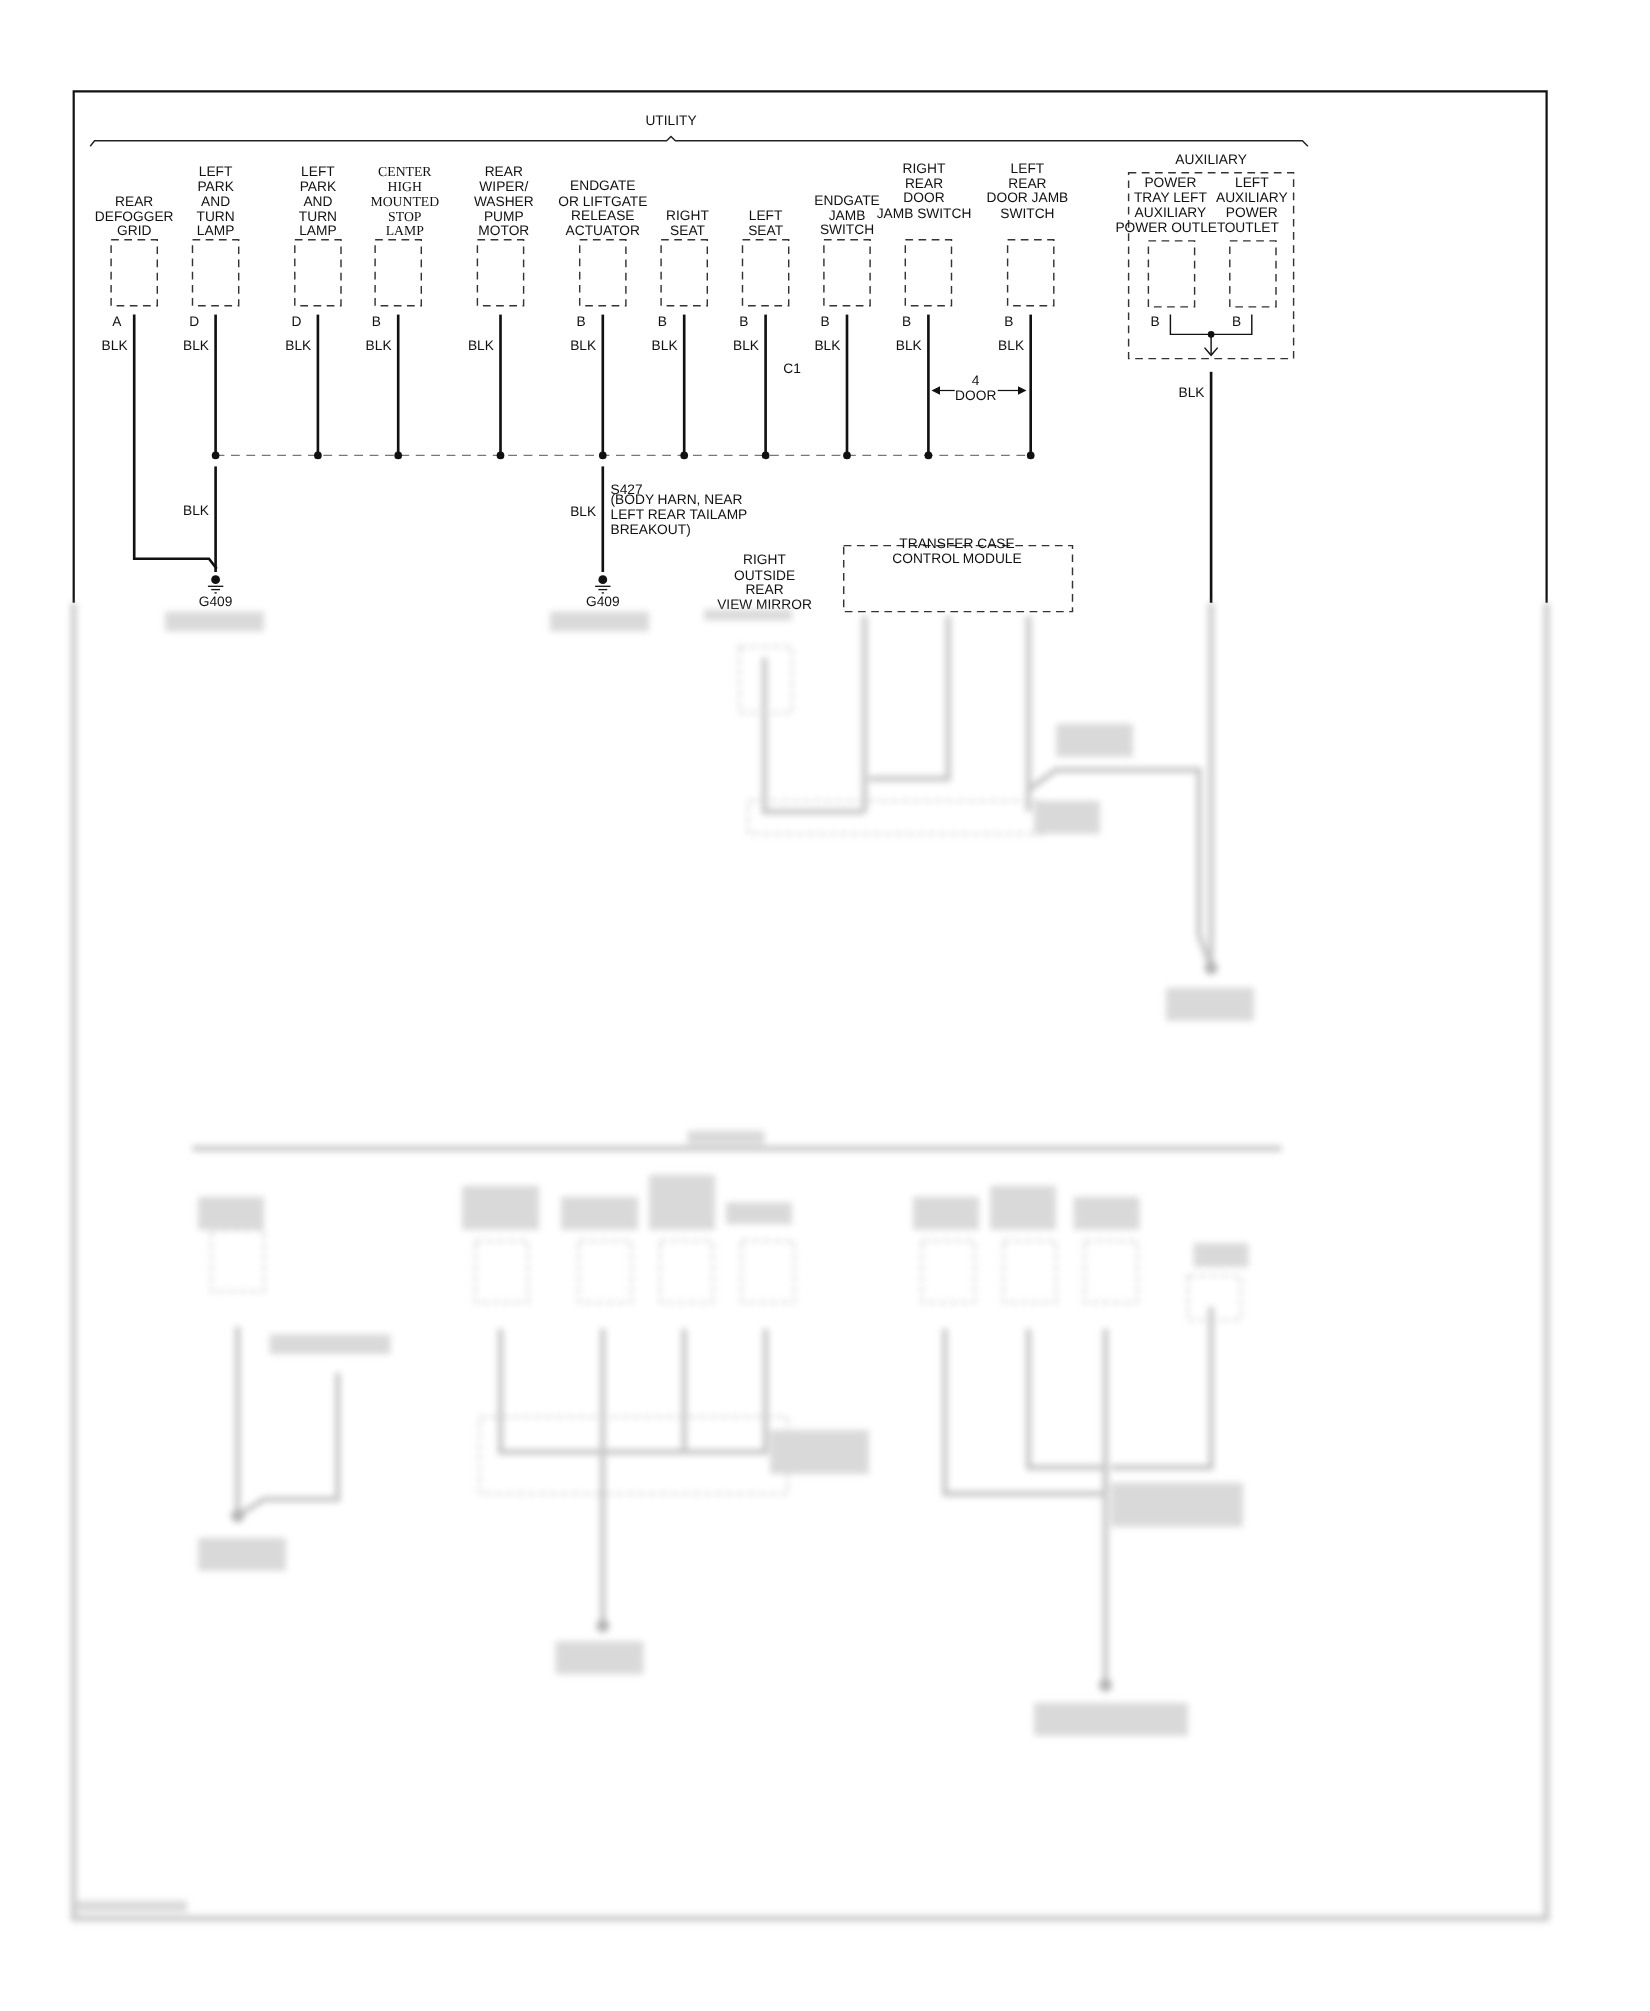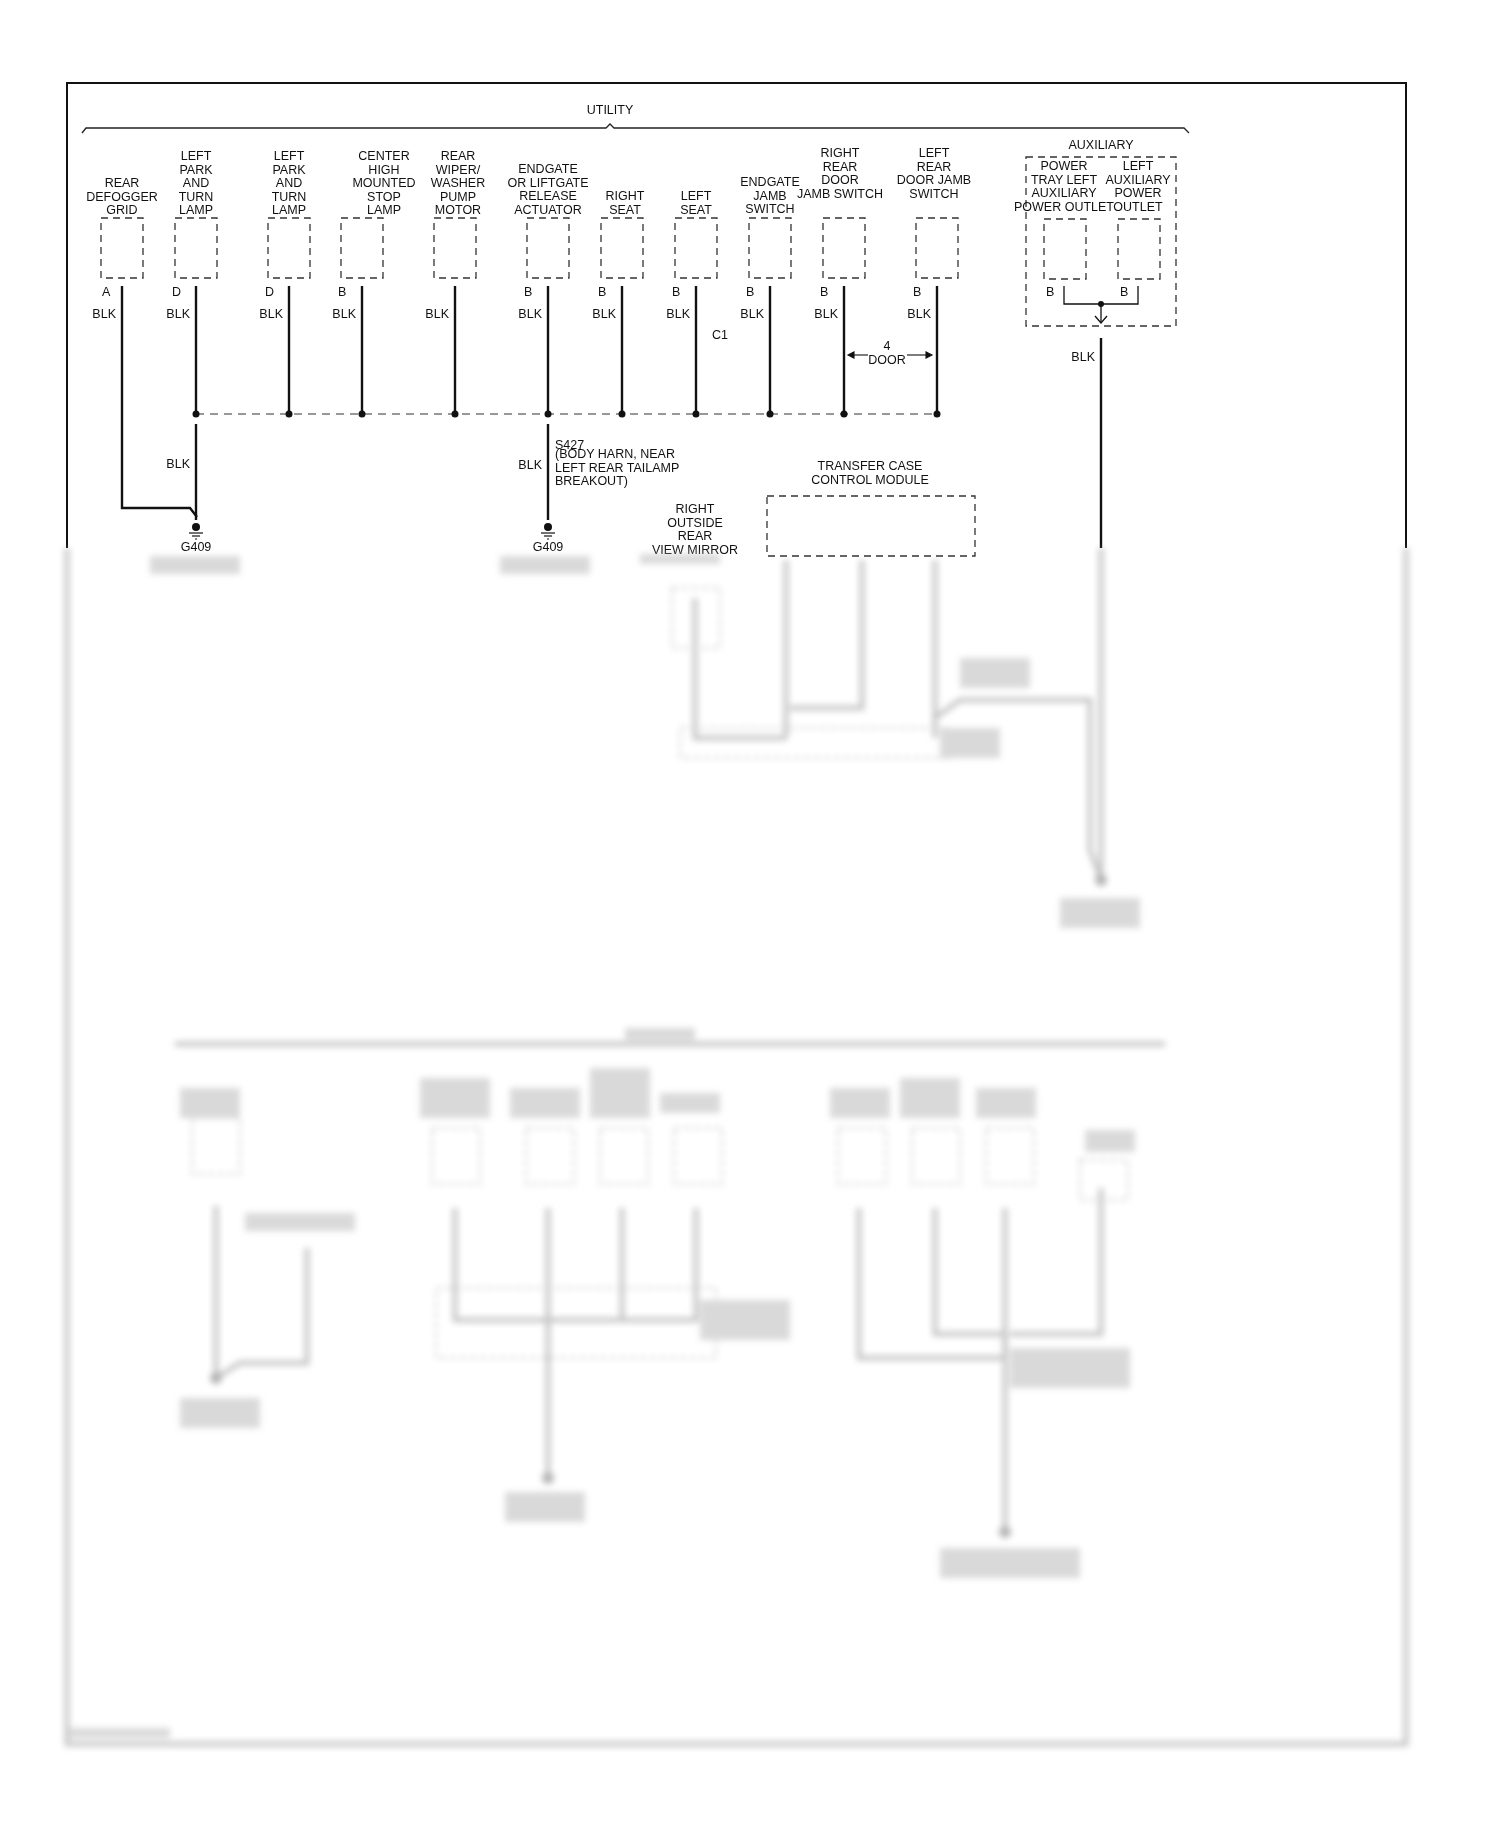--- a/index.html
+++ b/index.html
@@ -111,21 +111,21 @@
   <div class="lbl" style="left:196px;top:150px;">LEFT
 PARK
 AND
 TURN
 LAMP</div>
   <div class="lbl" style="left:289px;top:150px;">LEFT
 PARK
 AND
 TURN
 LAMP</div>
-  <div class="lbl" style="left:384px;top:150px;">CENTER
+  <div class="lbl" style="left:368px;top:150px;font-family:Liberation Serif, serif;">CENTER
 HIGH
 MOUNTED
 STOP
 LAMP</div>
   <div class="lbl" style="left:458px;top:150px;">REAR
 WIPER/
 WASHER
 PUMP
 MOTOR</div>
   <div class="lbl" style="left:548px;top:163px;">ENDGATE
@@ -191,21 +191,21 @@
   <div class="lbl left" style="left:555px;top:419px;margin-top:20px;">S427</div>
   <div class="lbl left" style="left:555px;top:432px;margin-top:16px;">(BODY HARN, NEAR
 LEFT REAR TAILAMP
 BREAKOUT)</div>
 
   <div class="lbl right" style="left:190px;top:458px;">BLK</div>
   <div class="lbl right" style="left:542px;top:459px;">BLK</div>
   <div class="lbl" style="left:196px;top:541px;">G409</div>
   <div class="lbl" style="left:548px;top:541px;">G409</div>
 
-  <div class="lbl" style="left:870px;top:460px;">TRANSFER CASE
+  <div class="lbl" style="left:870px;top:488px;">TRANSFER CASE
 CONTROL MODULE</div>
   <div class="lbl" style="left:695px;top:503px;">RIGHT
 OUTSIDE
 REAR
 VIEW MIRROR</div>
 
   <div class="blurred">
     <svg width="1500" height="1280" style="top:0;left:0;">
       <g stroke="#999" stroke-width="5" fill="none">
         <polyline points="67,0 67,1196 1406,1196 1406,0"></polyline>

